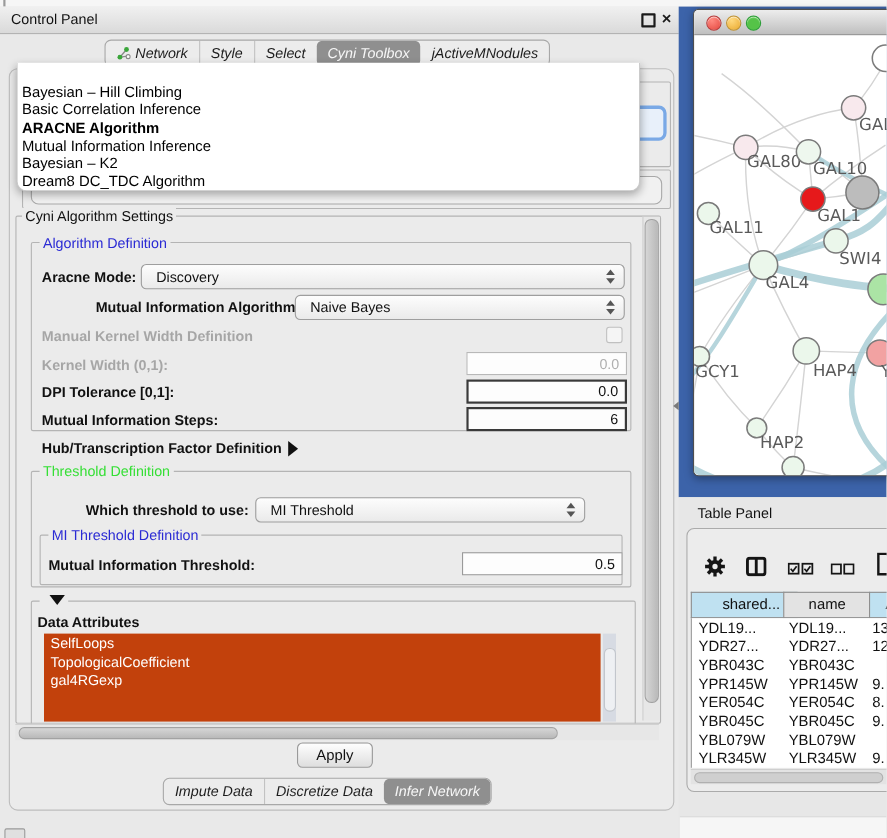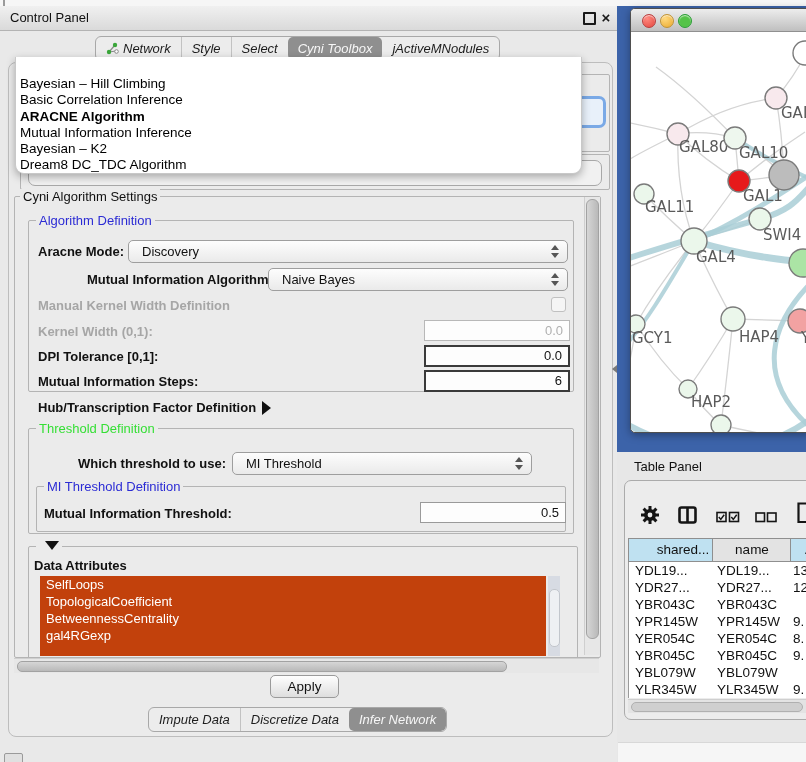--- a/index.html
+++ b/index.html
@@ -172,21 +172,20 @@
 <div class="abs field" style="left:420px;top:502px;width:138px;">0.5</div>
 
 <div class="abs groupbox" style="left:28px;top:546px;width:548px;height:112px;"></div>
 <div class="abs group-label" style="left:36px;top:539px;">
   <span class="tri-down"></span>
 </div>
 <div class="abs lbl bold" style="left:34px;top:558px;">Data Attributes</div>
 <div class="abs attrlist" style="left:40px;top:576px;width:506px;height:80px;">
     <div class="attr">SelfLoops</div>
     <div class="attr">TopologicalCoefficient</div>
-    <div class="attr">BetweennessCentrality</div>
     <div class="attr">gal4RGexp</div>
   </div>
 <div class="abs" style="left:548px;top:576px;width:12px;height:80px;background:#d7dbe3;">
   <div style="position:absolute;left:1px;top:13px;width:9px;height:56px;background:#eef0f3;border:1px solid #c2c6cc;border-radius:5px;"></div>
 </div>
 
 <div class="abs sb-track-v" style="left:584px;top:197px;width:15px;height:458px;">
   <div class="sb-thumb" style="position:absolute;left:1px;top:2px;width:11px;height:438px;"></div>
 </div>
 <div class="abs sb-track-h" style="left:14px;top:658px;width:585px;height:14px;">

